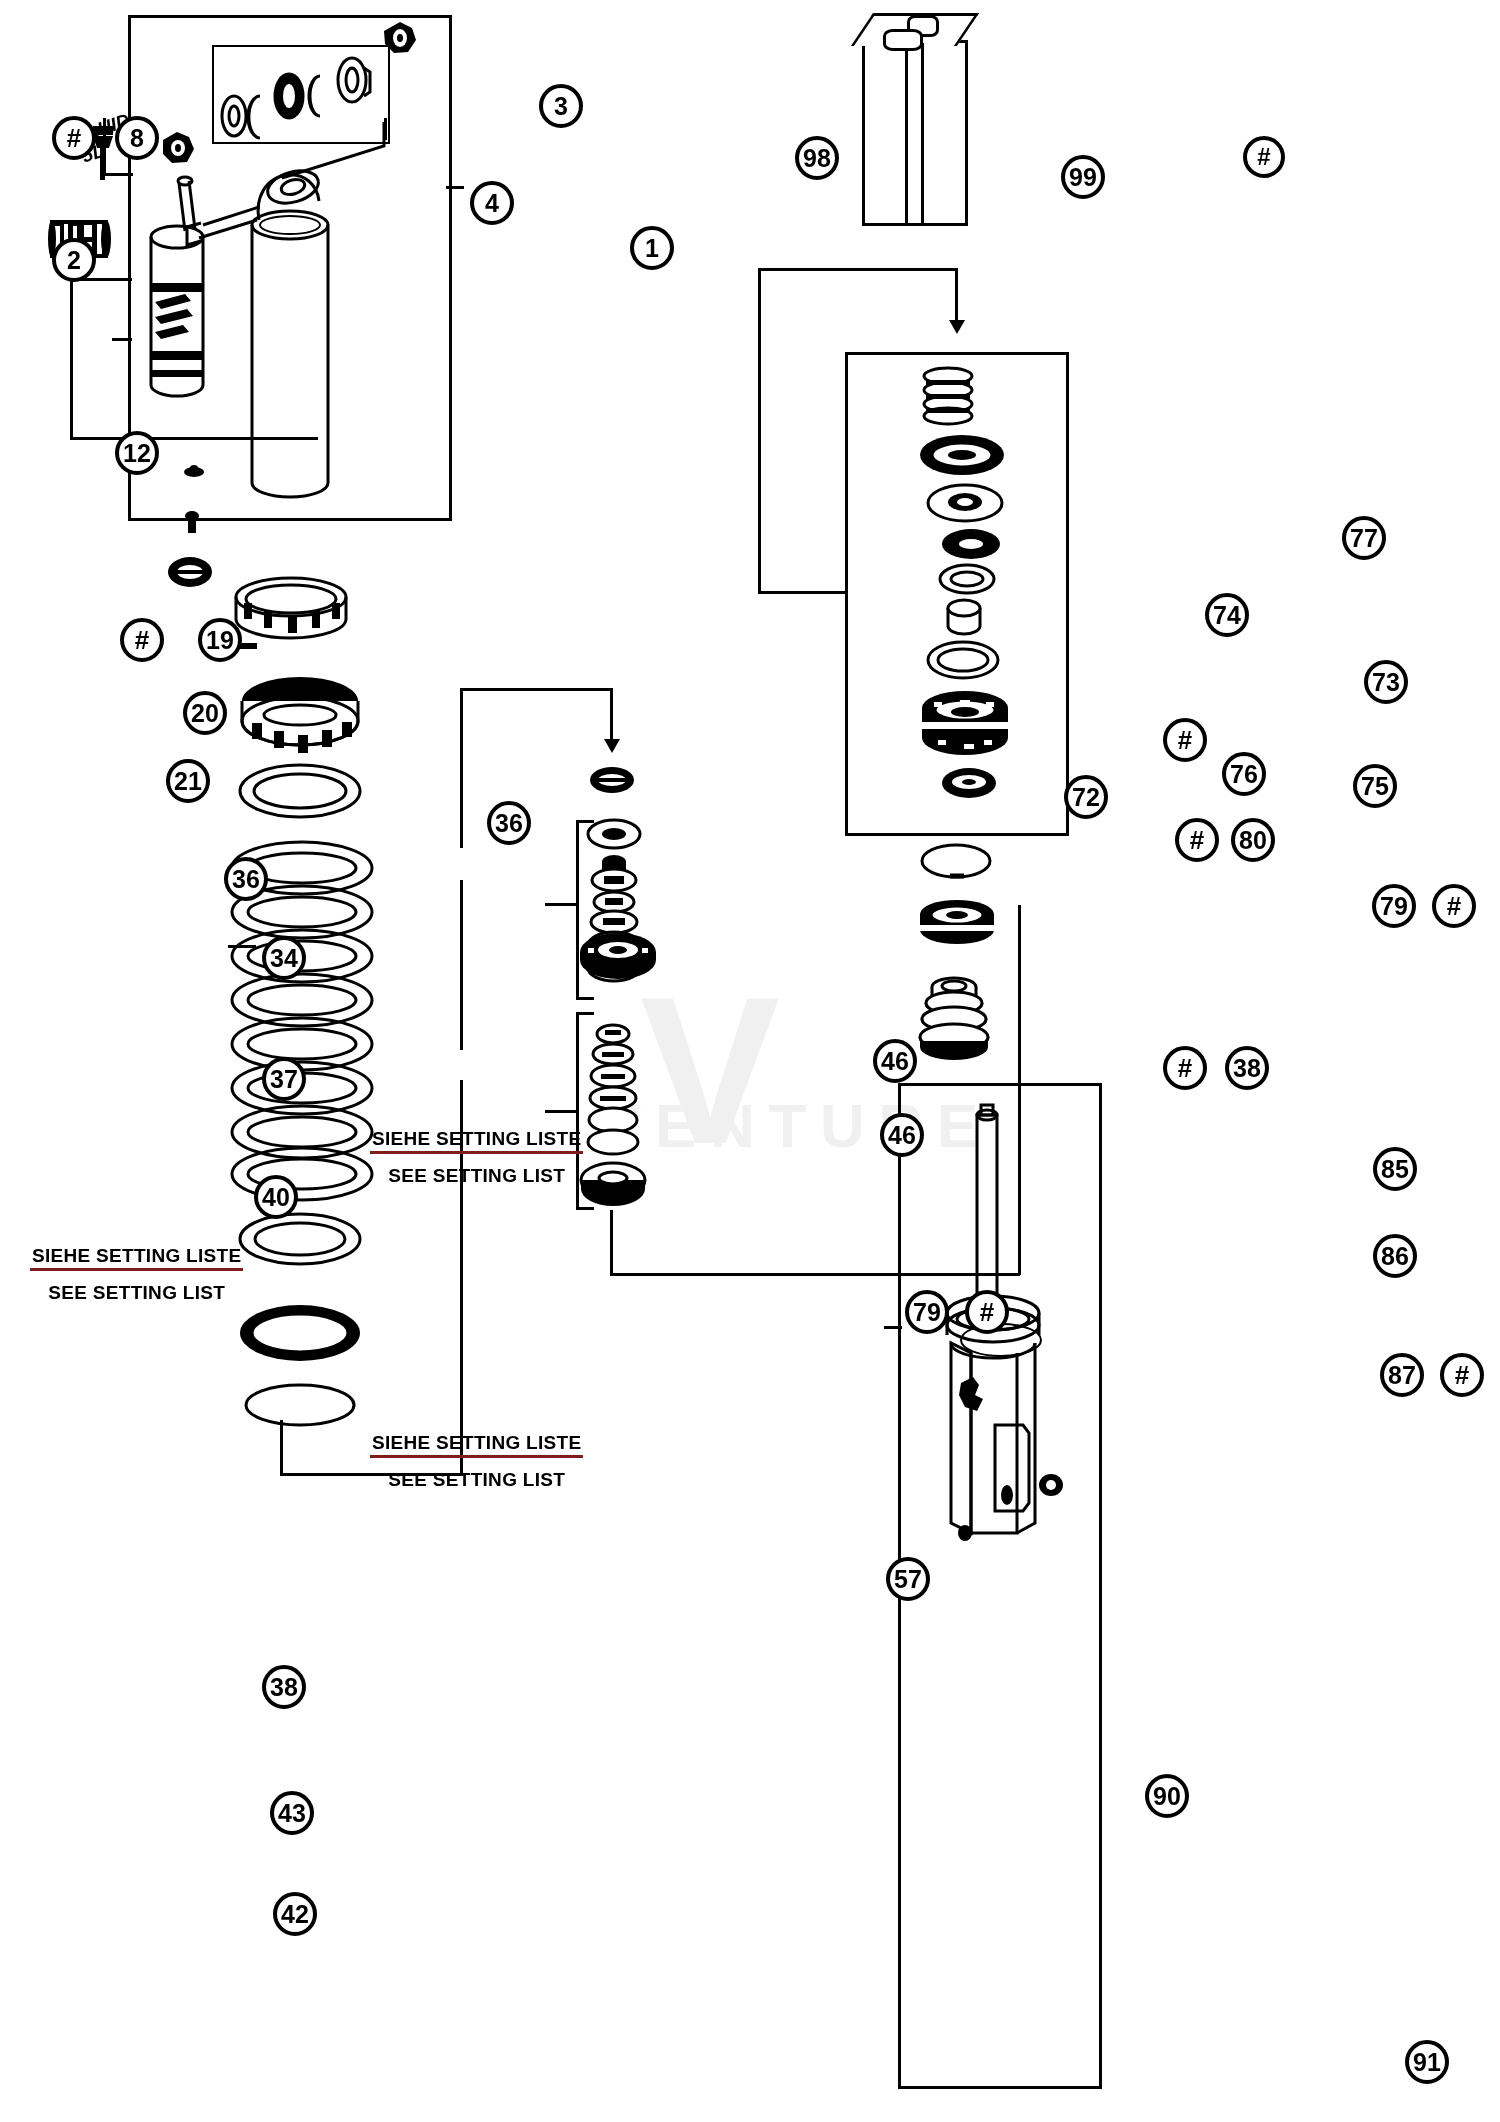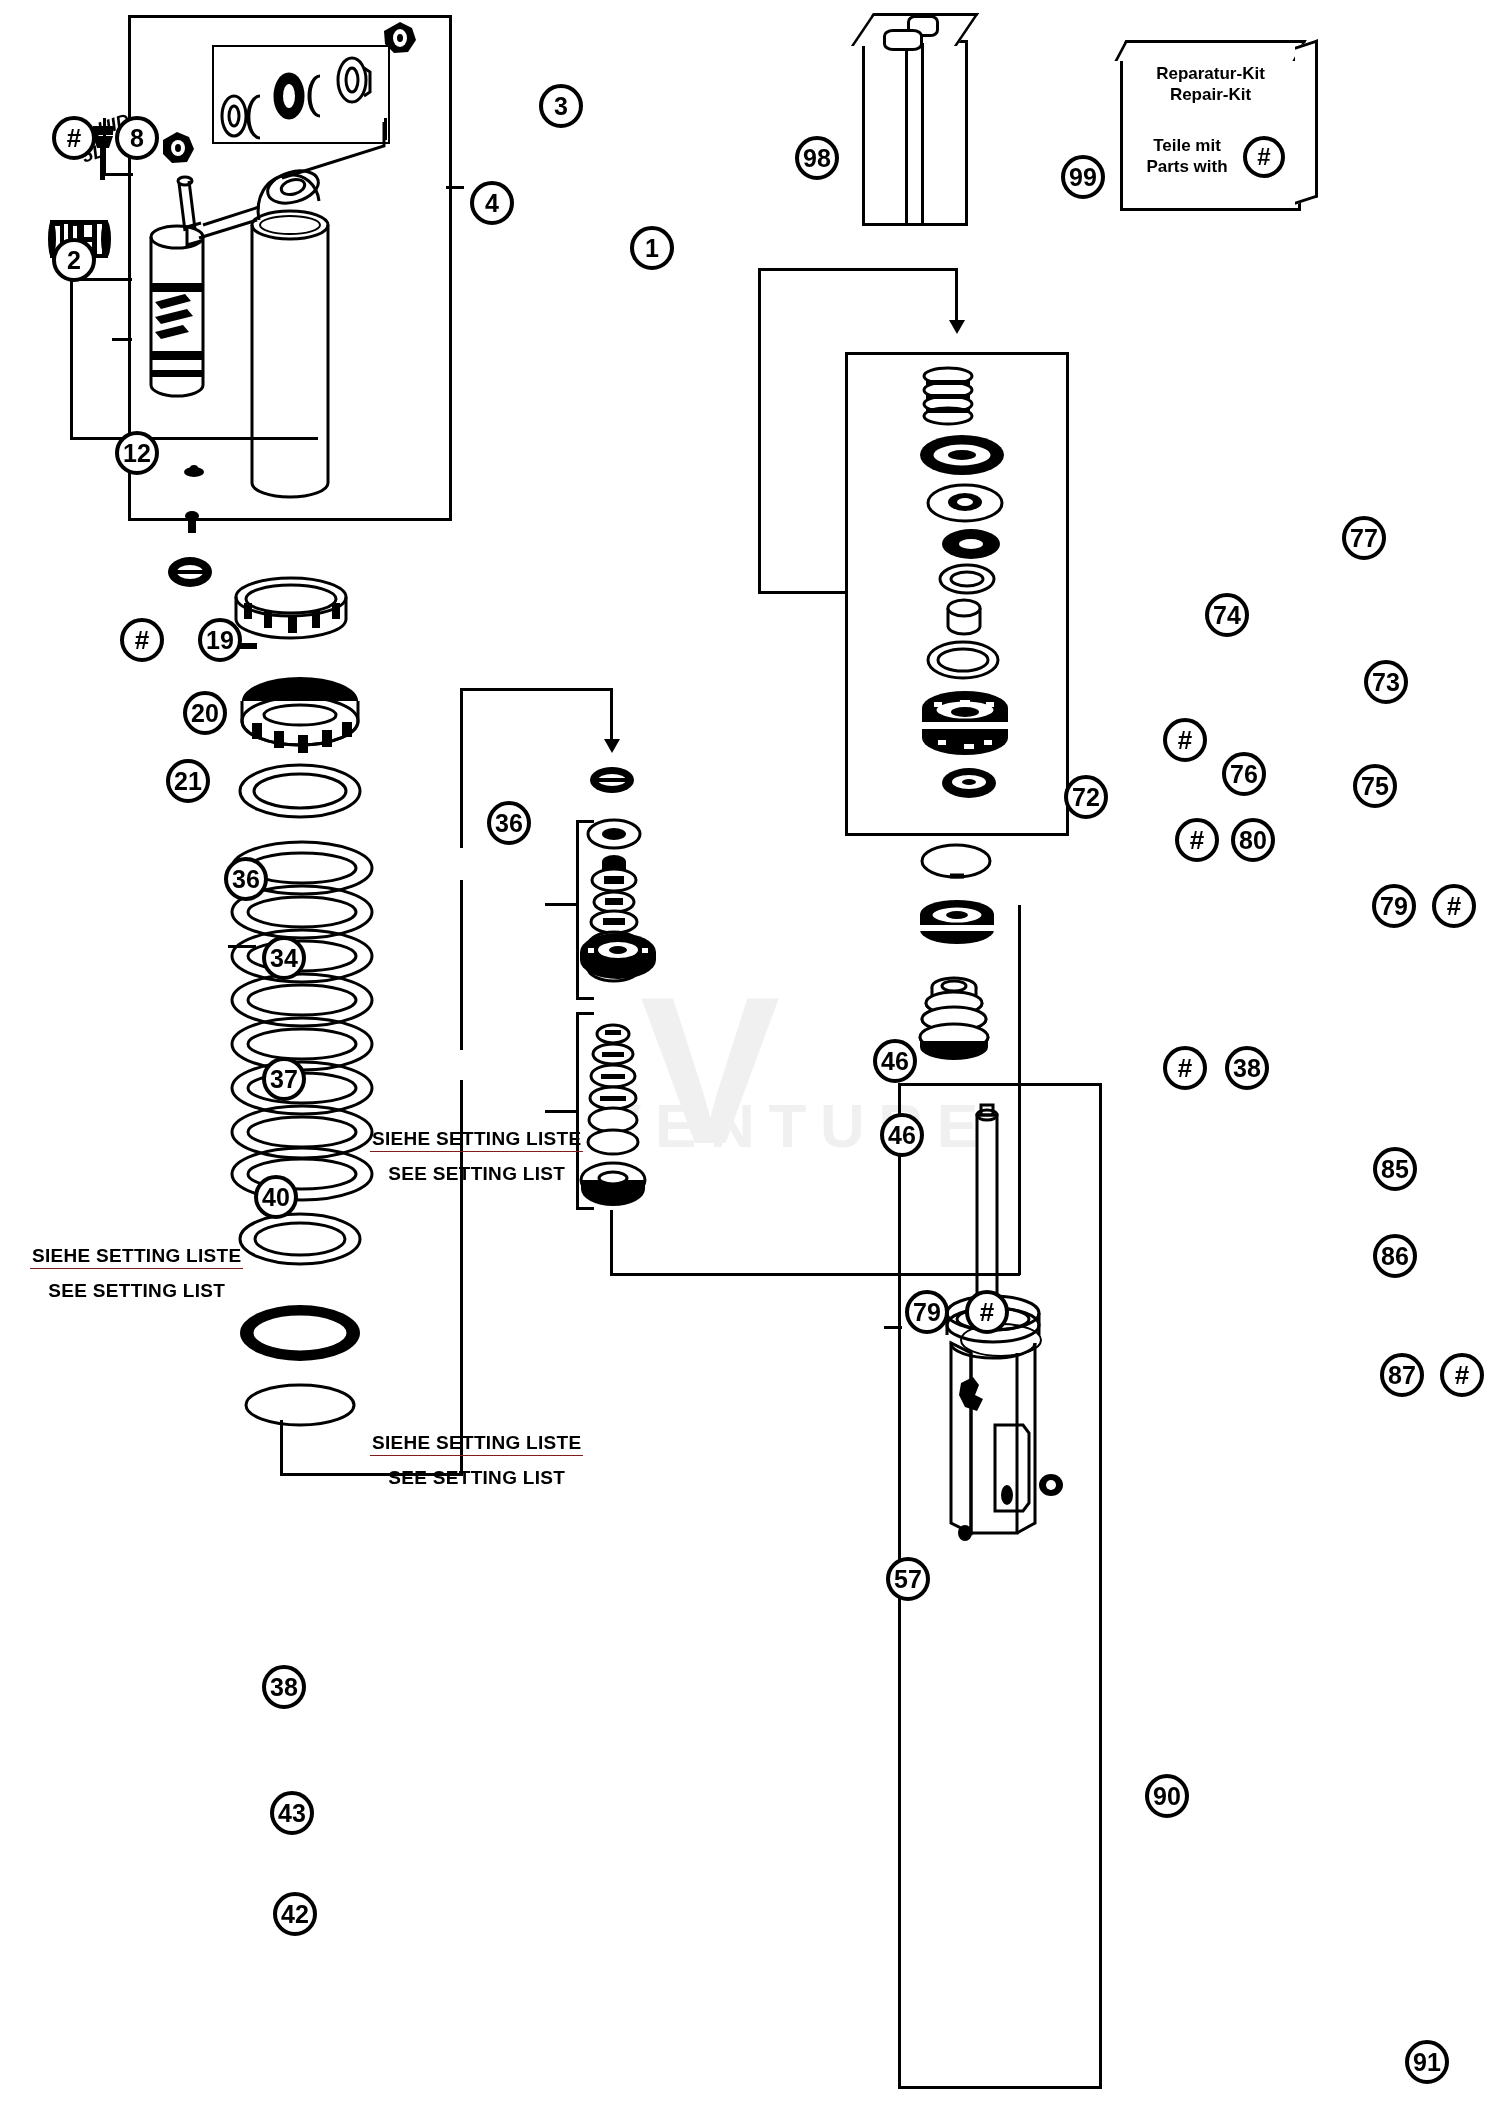--- a/index.html
+++ b/index.html
@@ -64,21 +64,21 @@
     position:absolute;
     font-weight:bold;
     font-size:19px;
     line-height:1.18;
     letter-spacing:.3px;
     text-align:center;
     z-index:5;
     color:#000;
     white-space:nowrap;
   }
-  .setlist .a{display:block;border-bottom:1px solid #7f1d1d;padding:0 2px 1px 2px;}
+  .setlist .a{display:block;border-bottom:3px solid #7f1d1d;padding:0 2px 1px 2px;}
   .setlist .b{display:block;padding-top:11px;}
 
   
   .kitbox{
     position:absolute;
     left:1120px;top:55px;
     width:175px;height:150px;
     border:3px solid #000;
     background:#fff;
     z-index:4;
@@ -315,32 +315,20 @@
     <div class="seam"></div>
     <div class="seam2"></div>
     <div class="cap"></div>
     <div class="cap2"></div>
   </div>
   <div class="can-label">
     <div>FLUID</div>
     <div>5L</div>
   </div>
 
-  <div class="kitbox">
-    <div class="lid"></div>
-    <div class="side"></div>
-    <div class="kitxt">
-      <div>Reparatur-Kit</div>
-      <div>Repair-Kit</div>
-    </div>
-    <div class="kitxt2">
-      <div>Teile mit</div>
-      <div>Parts with</div>
-    </div>
-  </div>
   <div class="kit-hash">#</div>
 
   <div class="art" style="left:183px;top:463px;">
     <svg width="22" height="16" viewBox="0 0 22 16">
         <ellipse cx="11" cy="9" rx="10" ry="5" fill="#000"></ellipse>
         <ellipse cx="11" cy="5" rx="4" ry="3" fill="#000"></ellipse>
       </svg>
   </div>
   <div class="art" style="left:182px;top:510px;">
     <svg width="20" height="26" viewBox="0 0 20 26">

